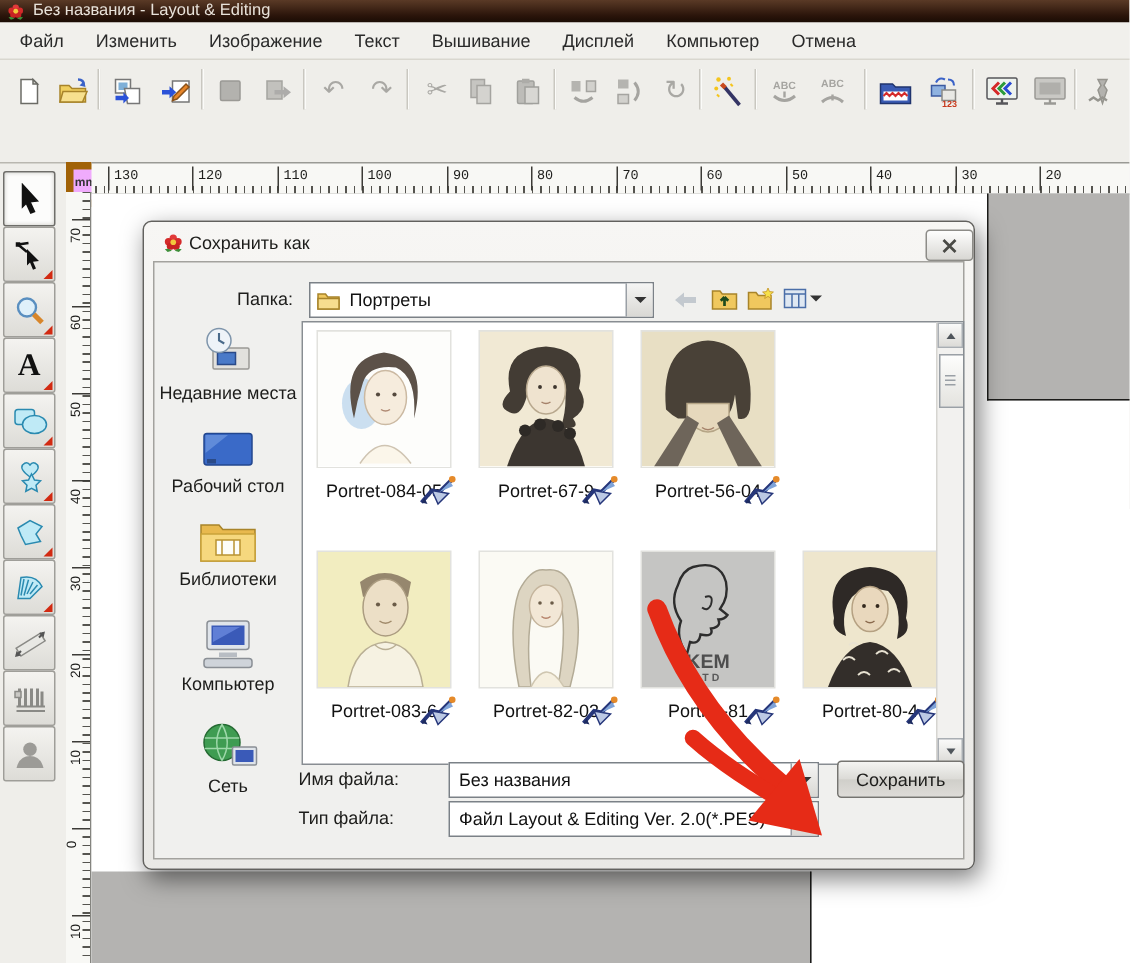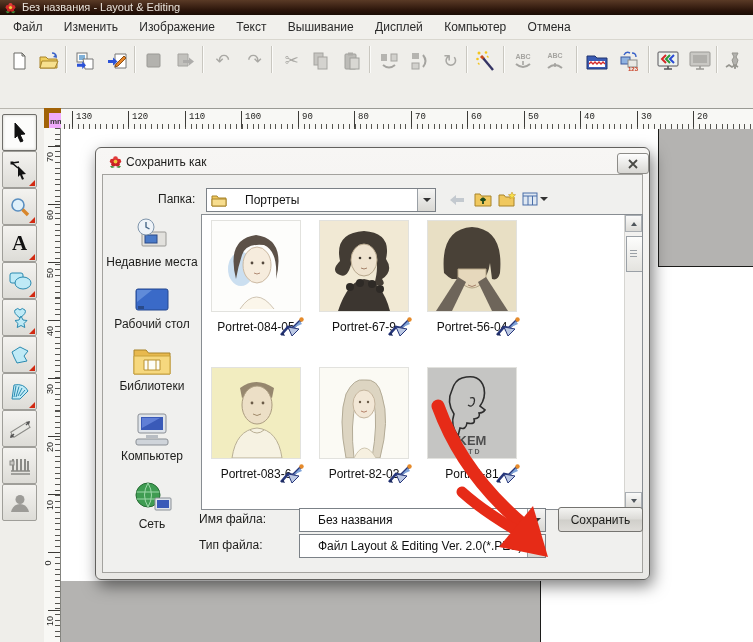--- a/index.html
+++ b/index.html
@@ -72,21 +72,21 @@
   .dlg-icon{position:absolute;left:12px;top:6px;width:15px;height:15px;}
   .dlg-close{position:absolute;left:521px;top:5px;width:30px;height:19px;border-radius:3px;
     background:linear-gradient(#fefefe,#d8d7d3);border:1px solid #8d8c88;
     display:flex;align-items:center;justify-content:center;}
   .dlg-content{position:absolute;left:6px;top:26px;width:539px;height:397px;
     background:#f0f0ee;border:1px solid #a3a29e;}
 
   .lbl{position:absolute;font-size:12px;color:#1d1d1b;white-space:nowrap;}
   .combo{position:absolute;height:22px;background:#fff;border:1px solid #7b8187;
     font-size:12px;color:#111;display:flex;align-items:center;}
-  .combo .cv{padding-left:18px;white-space:nowrap;overflow:hidden;flex:1;}
+  .combo .cv{padding-left:6px;white-space:nowrap;overflow:hidden;flex:1;}
   .combo .drop{width:17px;height:100%;border-left:1px solid #9aa0a6;flex:0 0 17px;
     background:linear-gradient(#f5f5f4,#d9d8d4);display:flex;align-items:center;justify-content:center;}
   .caret{width:0;height:0;border-left:4px solid transparent;border-right:4px solid transparent;
     border-top:4px solid #333;}
 
   .navbtn{position:absolute;width:22px;height:20px;border-radius:2px;
     display:flex;align-items:center;justify-content:center;}
 
   .sidebar-item{position:absolute;left:10px;width:92px;text-align:center;}
   .sidebar-item .sb-lbl{font-size:12px;color:#1d1d1b;line-height:13px;margin-top:2px;}
@@ -622,20 +622,38 @@
         <path d="M42 30 Q48 28 46 35 Q44 40 40 37" fill="none" stroke="#2d2d2d" stroke-width="1.3"></path>
         <text x="44" y="77" text-anchor="middle" font-size="13" font-weight="bold" fill="#4e4e4e" font-family="Liberation Sans,sans-serif">KEM</text>
         <text x="44" y="86" text-anchor="middle" font-size="7" font-weight="bold" letter-spacing="2" fill="#5a5a5a" font-family="Liberation Sans,sans-serif">LTD</text>
         </svg>
       <svg class="badge" viewBox="0 0 27 23">
           <use href="#m-badge"></use>
         </svg>
       <div class="t-lbl">Portret-81</div>
     </div>
 
+    <div class="thumb" style="left:334px;top:153px">
+      <svg class="art" viewBox="0 0 88 90">
+        <rect width="88" height="90" fill="#eee6cd"></rect>
+        <path d="M20 44 Q14 12 44 10 Q74 12 68 44 Q72 54 62 58 Q66 36 56 26 Q40 22 32 30 Q24 40 28 56 Q18 52 20 44 Z" fill="#2e2926"></path>
+        <ellipse cx="44" cy="38" rx="12" ry="15" fill="#e9d8bd" stroke="#b5a182"></ellipse>
+        <circle cx="40" cy="36" r="1.3" fill="#33291e"></circle>
+          <circle cx="49" cy="36" r="1.3" fill="#33291e"></circle>
+        <path d="M41 46 q3 2.4 6 0" stroke="#8a6a4e" fill="none"></path>
+        <path d="M16 90 Q26 62 44 60 Q62 62 72 90 Z" fill="#332e2a"></path>
+        <g stroke="#e8e2d2" fill="none" stroke-width="1.2">
+          <path d="M26 72 q4 -4 8 0 M48 68 q4 -4 8 0 M36 82 q4 -4 8 0 M56 80 q4 -4 8 0 M30 62 q3 -3 6 0"></path>
+          </g>
+        </svg>
+      <svg class="badge" viewBox="0 0 27 23">
+          <use href="#m-badge"></use>
+        </svg>
+      <div class="t-lbl">Portret-80-4</div>
+    </div>
 
     <div class="sbar">
       <div class="sbtn" style="top:0">
           <span class="scaret-up"></span>
         </div>
       <div class="sthumb"></div>
       <div class="sbtn" style="bottom:0;top:auto">
           <span class="scaret-dn"></span>
         </div>
     </div>

